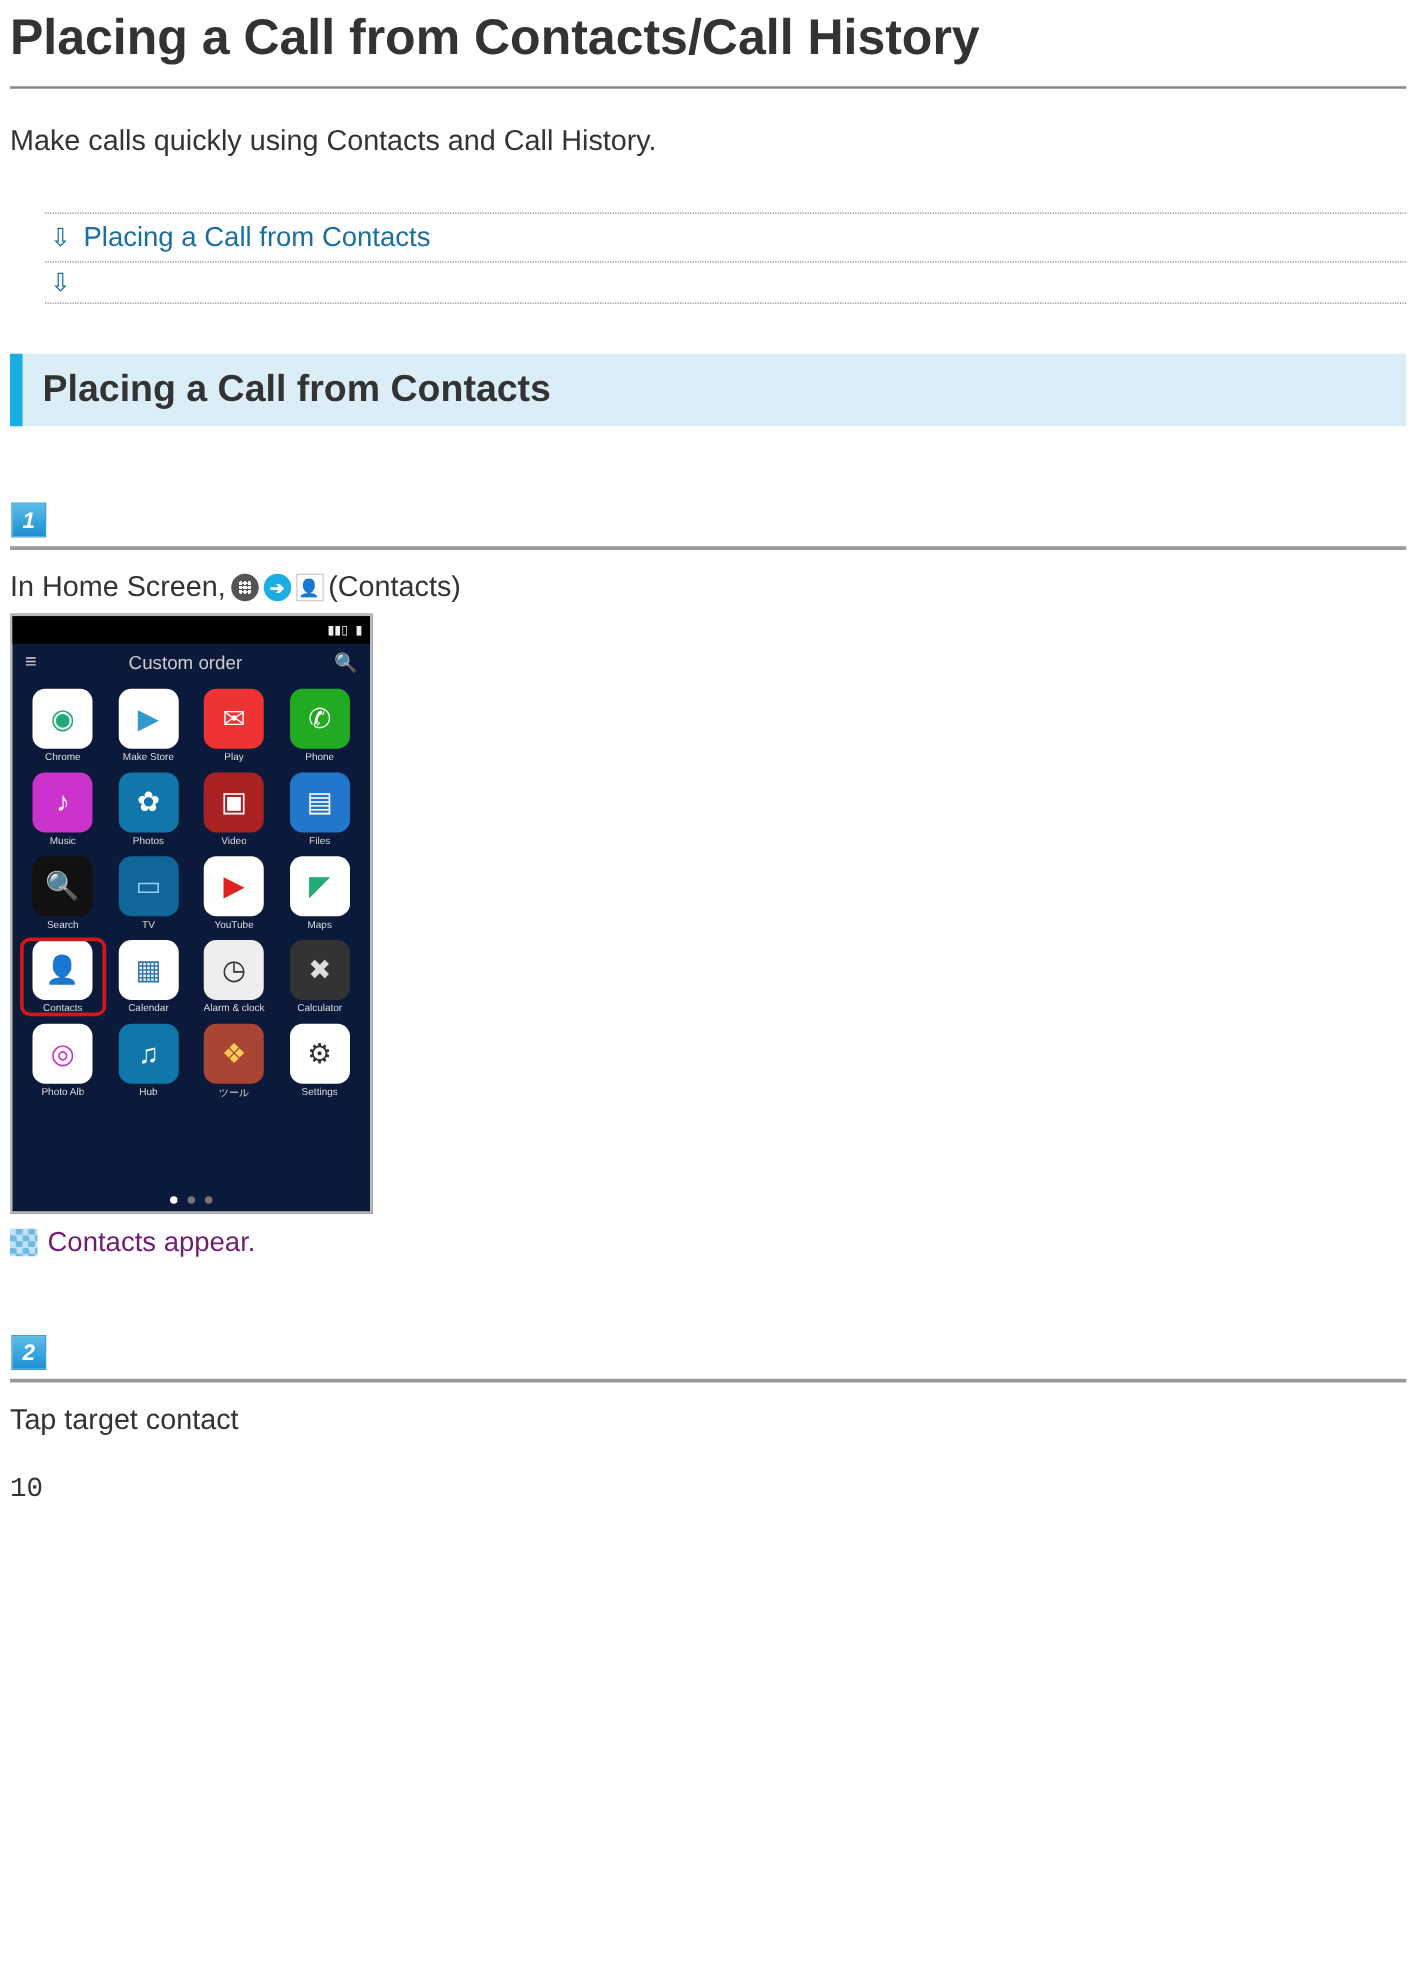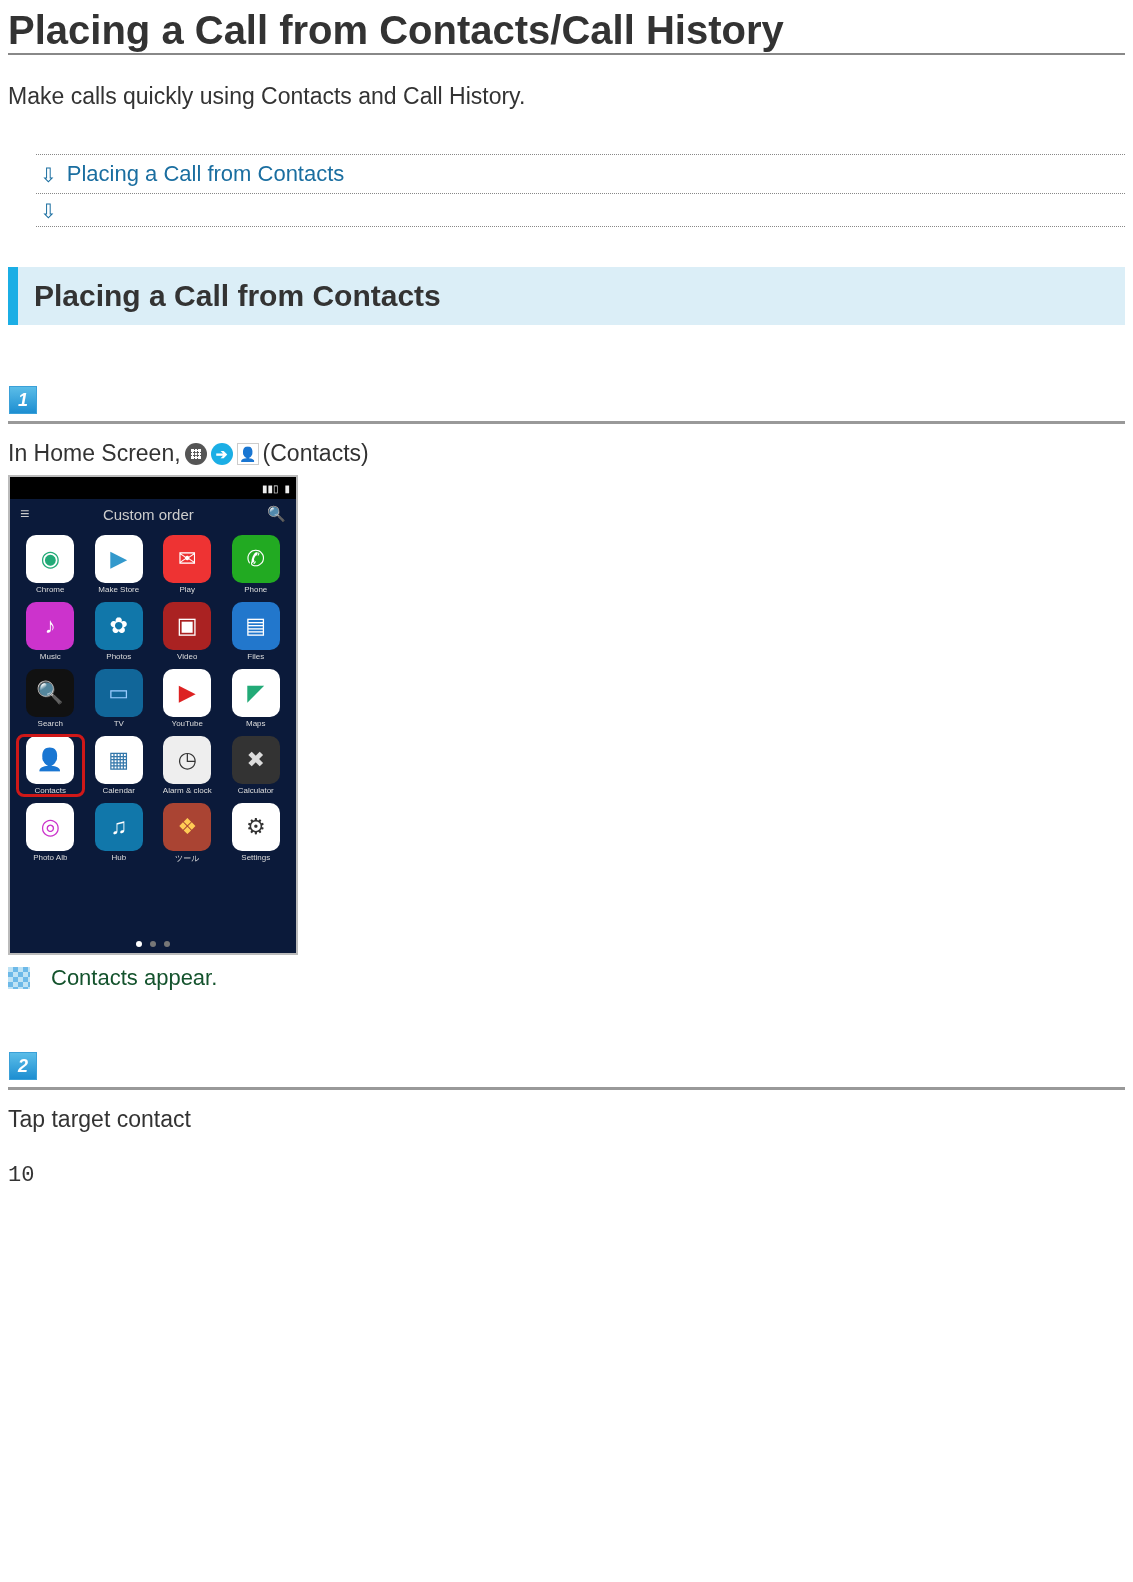--- a/index.html
+++ b/index.html
@@ -7,21 +7,21 @@
     font-family: Arial, Helvetica, sans-serif;
     color: #333;
     padding: 8px 8px 20px 8px;
     width: 1133px;
   }
   h1.page-title {
     font-size: 40px;
     font-weight: bold;
     color: #333;
     border-bottom: 2px solid #888;
-    padding-bottom: 0;
+    padding-bottom: 16px;
     margin-bottom: 28px;
   }
   .intro {
     font-size: 23px;
     color: #333;
     margin-bottom: 44px;
   }
   .toc {
     margin: 0 0 40px 28px;
   }
@@ -192,22 +192,22 @@
   .phone-dots {
     position: absolute;
     bottom: 6px; left: 0; right: 0;
     display: flex; justify-content: center; gap: 8px;
   }
   .phone-dots span {
     width: 6px; height: 6px; border-radius: 50%; background: #777;
   }
   .phone-dots span.active { background: #fff; }
   .result-row {
-    display: flex; align-items: center; gap: 21px;
-    font-size: 22px; color: #14532d;
+    display: flex; align-items: center; gap: 8px;
+    font-size: 22px; color: #701a75;
     margin-bottom: 60px;
   }
   .result-marker {
     width: 22px; height: 22px;
     background: repeating-conic-gradient(#6db9e8 0 25%, #bfe3f5 0 50%);
     background-size: 10px 10px;
     display: inline-block;
   }
   .page-number {
     font-size: 22px;

